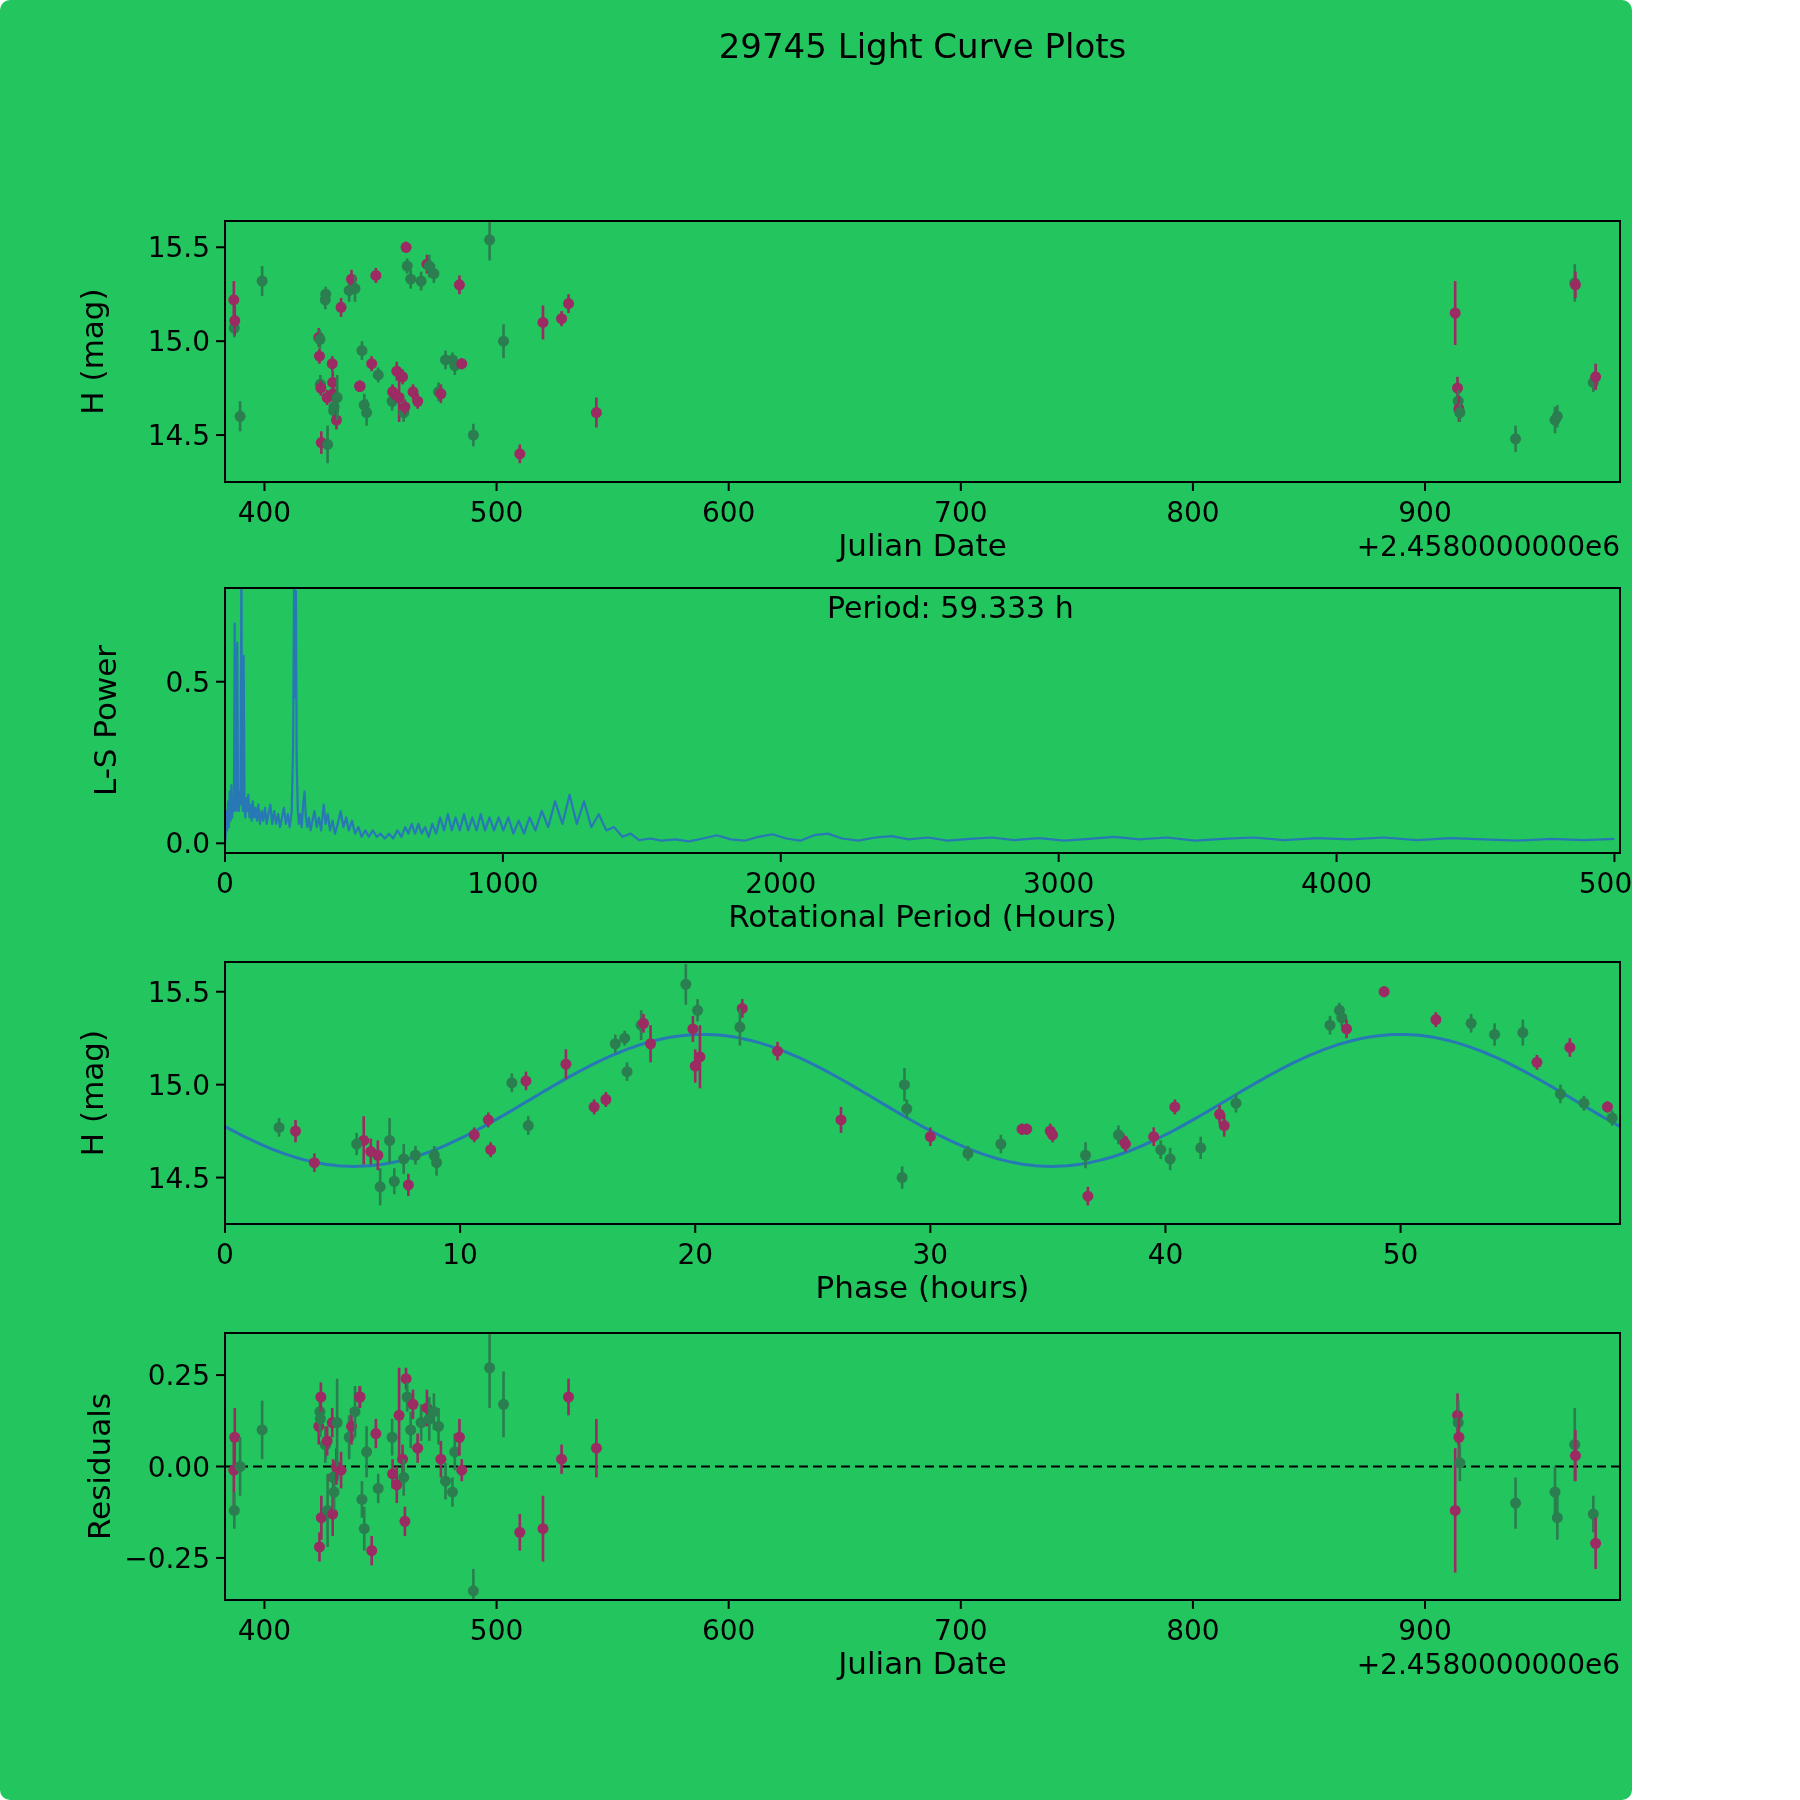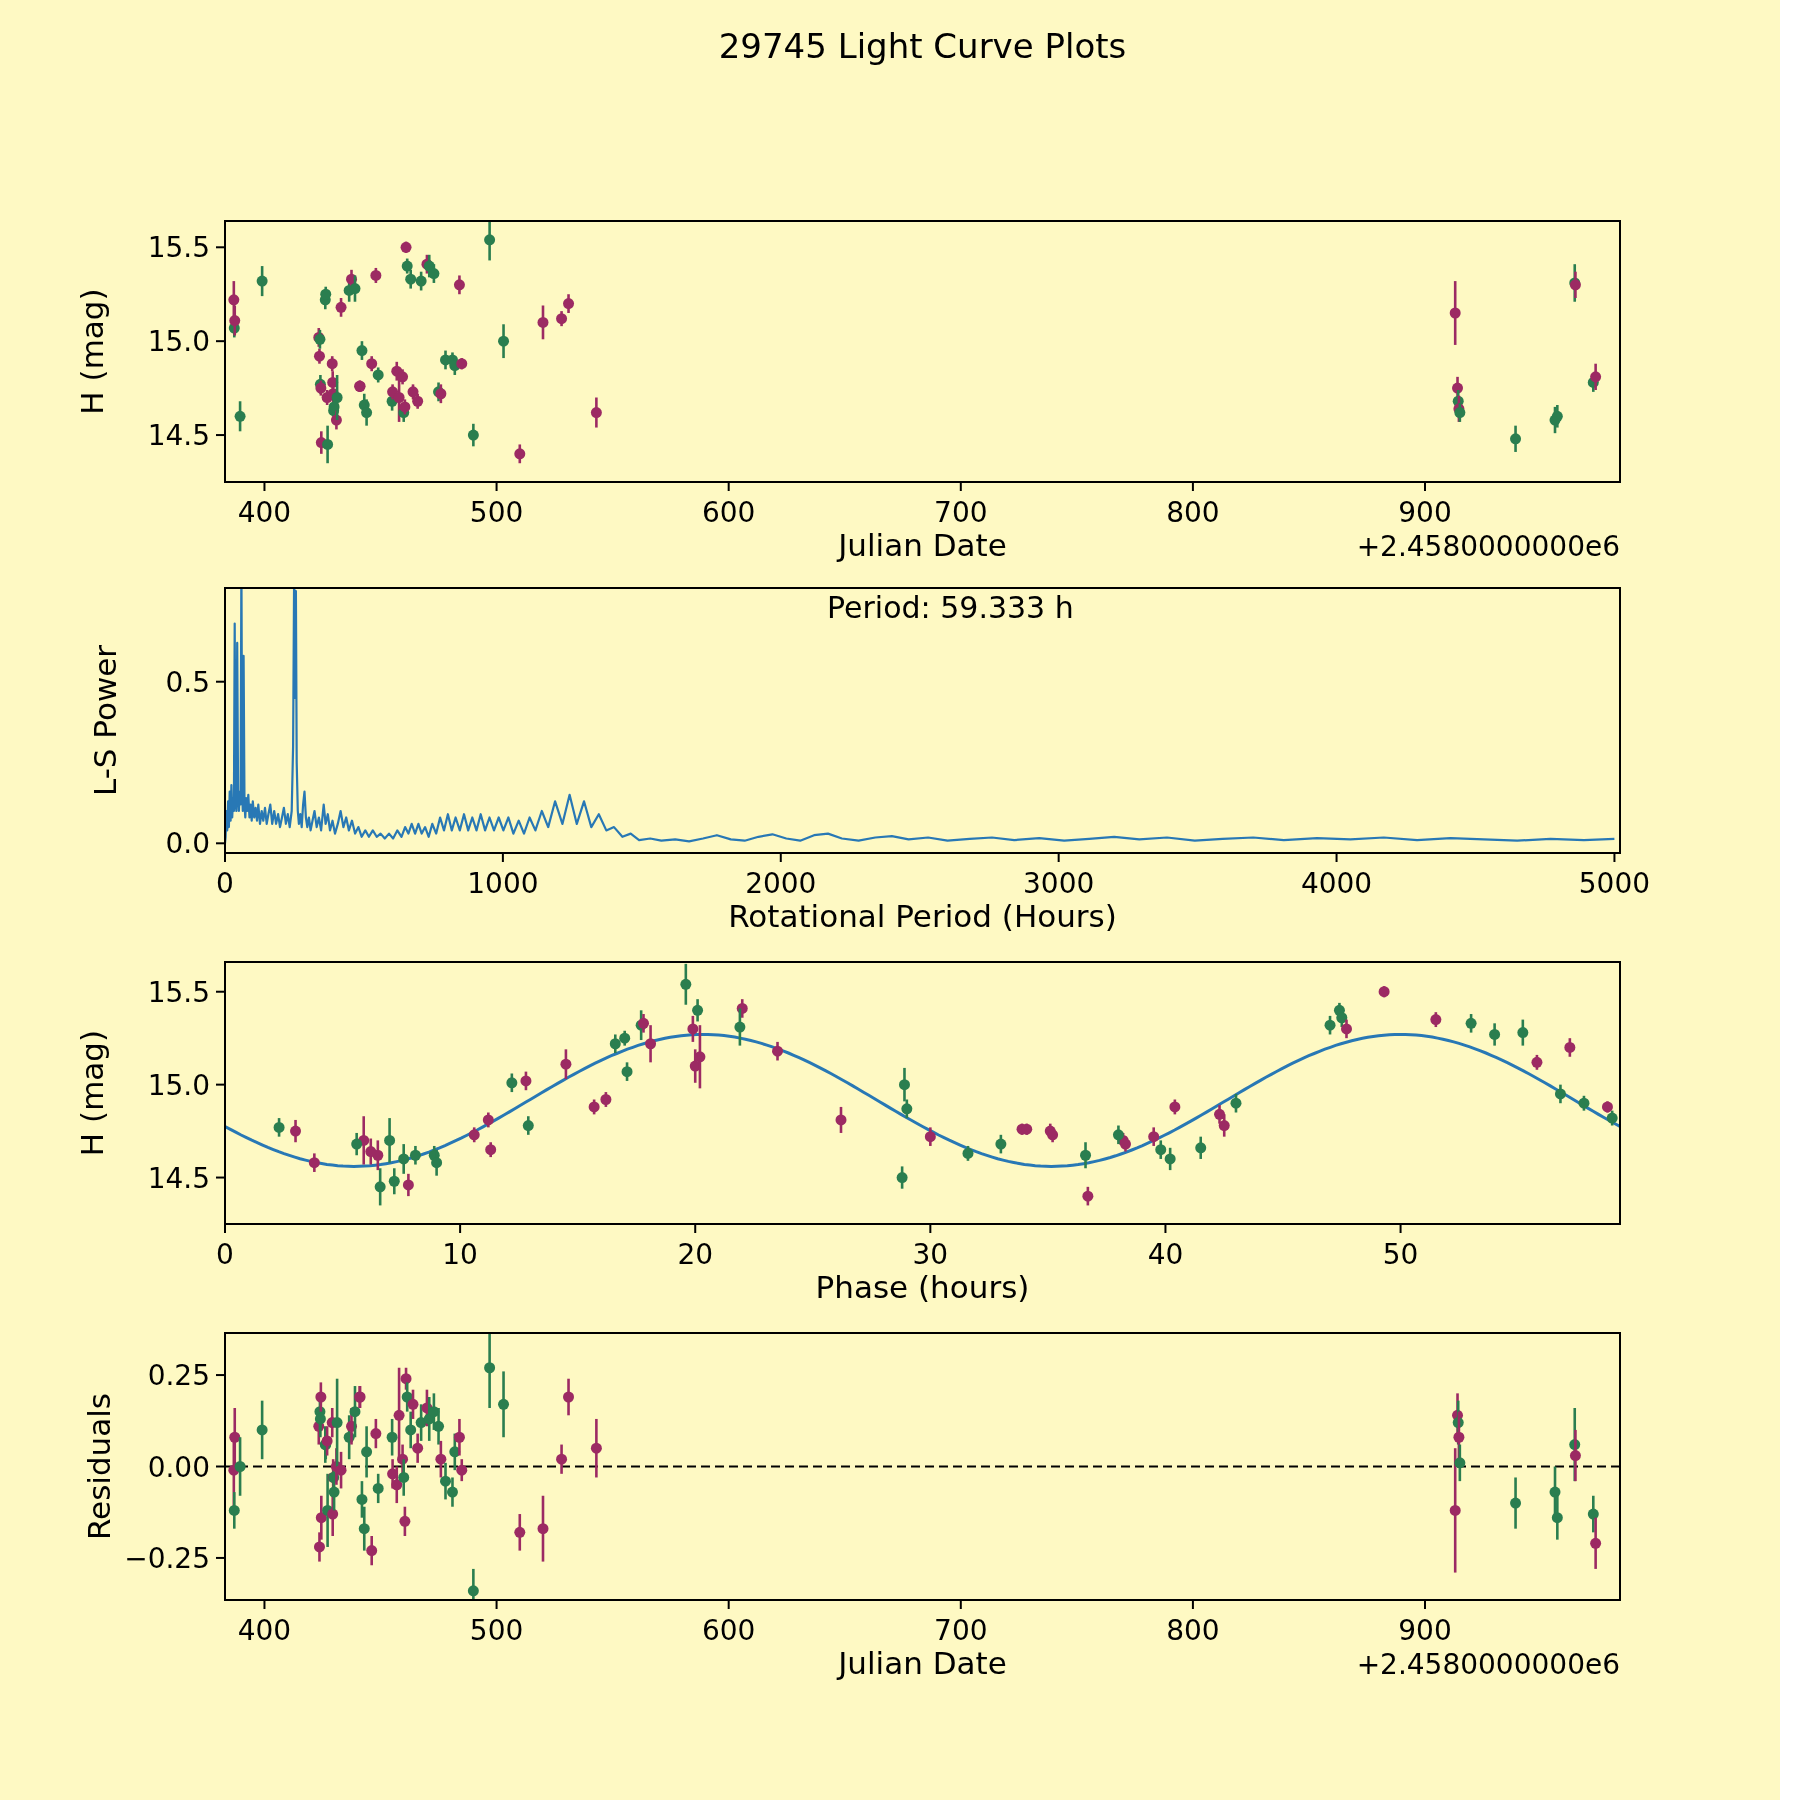--- a/index.html
+++ b/index.html
@@ -1,17 +1,17 @@
 <!DOCTYPE html>
 <html><head>
 <meta charset="utf-8">
 <style>
   html,body{margin:0;padding:0;background:#ffffff;}
-  #figure{position:relative;width:1780px;height:1800px;background:#fef9c3;
-          font-family:"DejaVu Sans", sans-serif;overflow:hidden;}
+  #figure{position:relative;width:1632px;height:1800px;background:#22c55e;
+          font-family:"DejaVu Sans", sans-serif;overflow:hidden;border-radius:10px;}
   #fig-title{position:absolute;left:0;top:26px;width:1845px;text-align:center;
              font-size:34px;color:#000;}
   #fig-svg{position:absolute;left:0;top:0;}
   text{fill:#000;}
 </style>
 </head>
 <body>
 
 <div id="figure">
   <div id="fig-title">29745 Light Curve Plots</div>

